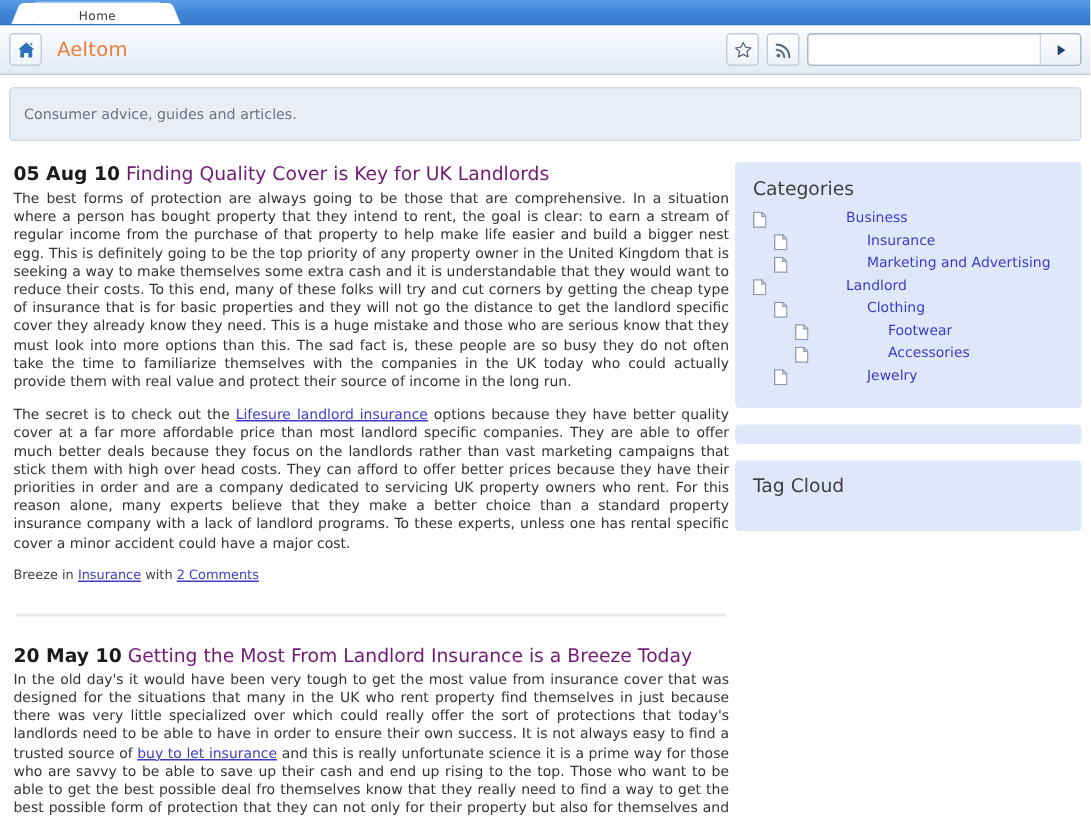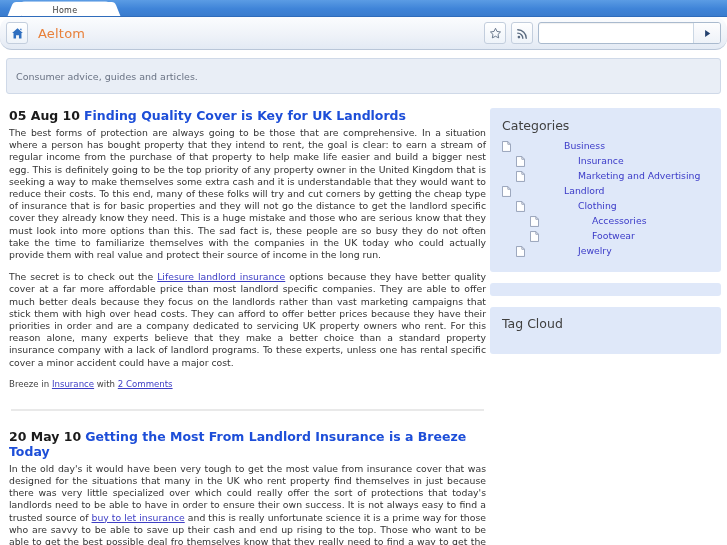--- a/index.html
+++ b/index.html
@@ -38,21 +38,20 @@
   .tab-left-skew  { left: 10px;  transform: skewX(-22deg); border-top-left-radius: 3px; }
   .tab-right-skew { left: 104px; transform: skewX(22deg);  border-top-right-radius: 3px; }
 
   .toolbar {
     position: relative;
     height: 33px;
     background: linear-gradient(to bottom, #fbfcfe 0%, #eef2f8 60%, #e3eaf4 100%);
     border-bottom: 1px solid #b9c6d8;
     display: flex; align-items: center;
     padding: 0 6px;
-    border-radius: 12px;
   }
   .icon-btn {
     width: 22px; height: 22px;
     border: 1px solid #c3cedd;
     border-radius: 3px;
     background: linear-gradient(to bottom, #ffffff 0%, #eef3f9 100%);
     display: flex; align-items: center; justify-content: center;
     flex: 0 0 auto;
   }
   .site-title {
@@ -113,21 +112,21 @@
   .columns { display: flex; align-items: flex-start; }
   .content { width: 480px; flex: 0 0 480px; padding-left: 3px; }
   .rail { width: 231px; flex: 0 0 231px; margin-left: 4px; }
 
   .post-title {
     font-size: 12.5px;
     margin: 0 0 4px 0;
     line-height: 1.2;
   }
   .post-date { color: #1b1b1b; font-weight: bold; }
-  .post-name { color: #1d4ed8; font-weight: bold; margin-left: 4px; }
+  .post-name { color: #701a75; font-weight: normal; margin-left: 4px; }
 
   .post-body {
     font-size: 9.3px;
     line-height: 12.2px;
     color: #333333;
     text-align: justify;
     margin: 0 0 10px 0;
   }
   .post-body a, .meta a {
     color: #3d3dc4;
@@ -297,29 +296,29 @@
               <path d="M6.5.5v3h3" fill="none" stroke="#8f9bb3" stroke-width="1"></path>
             </svg>
             <span class="lbl">Clothing</span>
           </li>
 
           <li class="cat-item lvl3">
             <svg class="file-icon" width="9" height="11" viewBox="0 0 10 12">
               <path d="M.5.5h6L9.5 3.5v8H.5z" fill="#ffffff" stroke="#8f9bb3" stroke-width="1"></path>
               <path d="M6.5.5v3h3" fill="none" stroke="#8f9bb3" stroke-width="1"></path>
             </svg>
+            <span class="lbl">Footwear</span>
+          </li>
+
+          <li class="cat-item lvl3">
+            <svg class="file-icon" width="9" height="11" viewBox="0 0 10 12">
+              <path d="M.5.5h6L9.5 3.5v8H.5z" fill="#ffffff" stroke="#8f9bb3" stroke-width="1"></path>
+              <path d="M6.5.5v3h3" fill="none" stroke="#8f9bb3" stroke-width="1"></path>
+            </svg>
             <span class="lbl">Accessories</span>
-          </li>
-
-          <li class="cat-item lvl3">
-            <svg class="file-icon" width="9" height="11" viewBox="0 0 10 12">
-              <path d="M.5.5h6L9.5 3.5v8H.5z" fill="#ffffff" stroke="#8f9bb3" stroke-width="1"></path>
-              <path d="M6.5.5v3h3" fill="none" stroke="#8f9bb3" stroke-width="1"></path>
-            </svg>
-            <span class="lbl">Footwear</span>
           </li>
 
           <li class="cat-item lvl2">
             <svg class="file-icon" width="9" height="11" viewBox="0 0 10 12">
               <path d="M.5.5h6L9.5 3.5v8H.5z" fill="#ffffff" stroke="#8f9bb3" stroke-width="1"></path>
               <path d="M6.5.5v3h3" fill="none" stroke="#8f9bb3" stroke-width="1"></path>
             </svg>
             <span class="lbl">Jewelry</span>
           </li>
 

